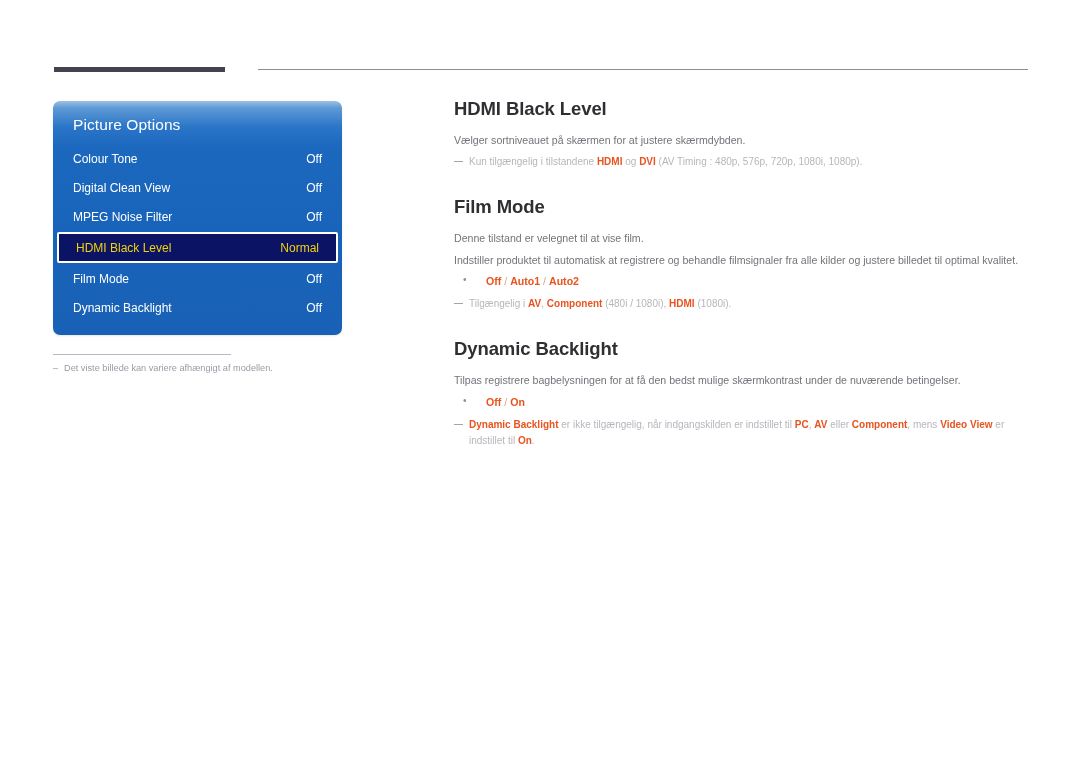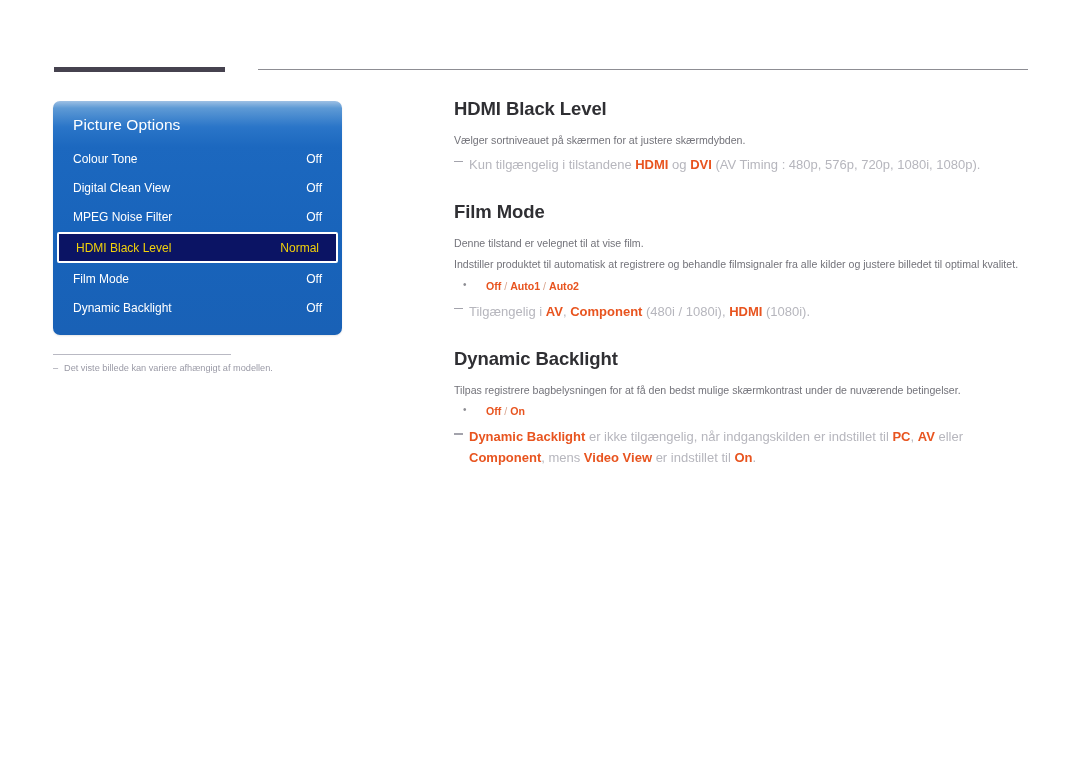--- a/index.html
+++ b/index.html
@@ -168,21 +168,21 @@
     font-weight: normal;
   }
   ul.opts li .sep {
     color: #d9a48e;
     font-weight: normal;
   }
 
   .note {
     position: relative;
     padding-left: 15px;
-    font-size: 13px;
+    font-size: 10px;
     line-height: 1.62;
     color: #a3a3ac;
     margin-top: 3px;
   }
   .note::before {
     content: "";
     position: absolute;
     left: 0px;
     top: 7px;
     width: 9px;

